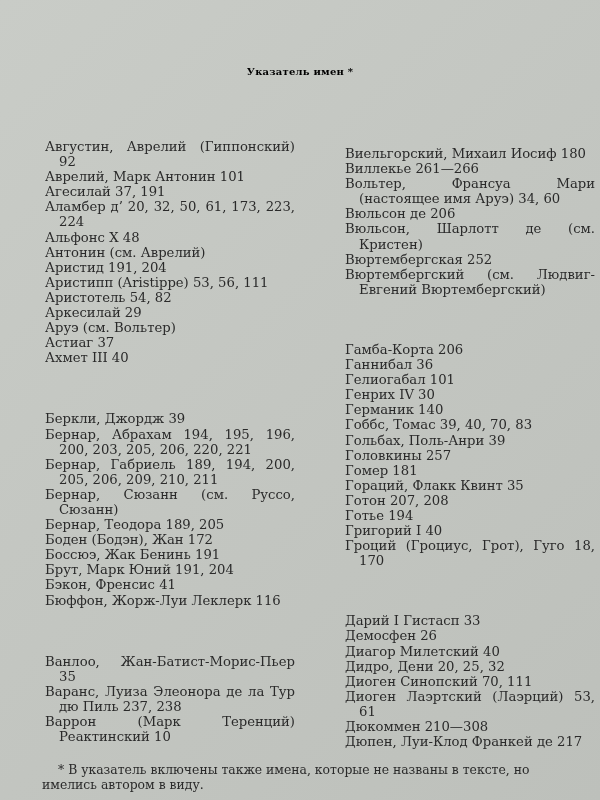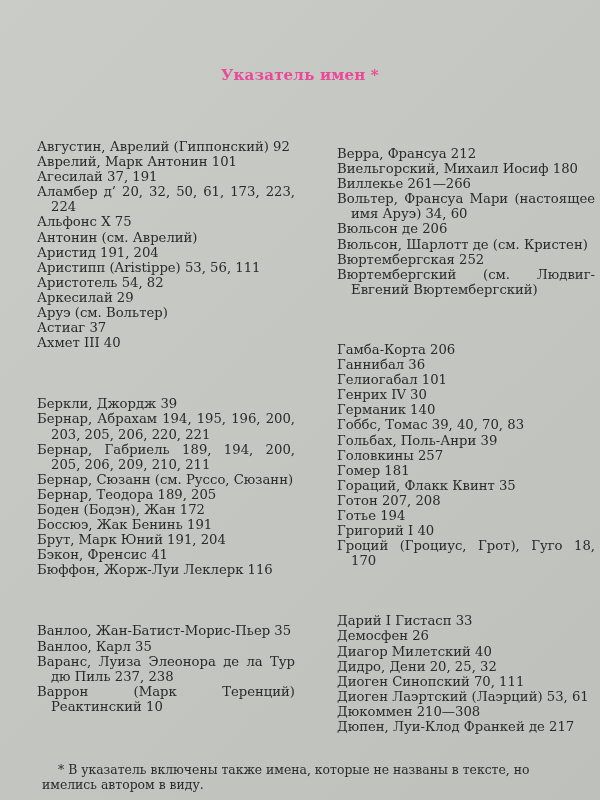--- a/index.html
+++ b/index.html
@@ -5,50 +5,50 @@
     html, body { margin: 0; padding: 0; }
     body {
       width: 600px; height: 800px; overflow: hidden;
       background: linear-gradient(135deg, #c9ccc7 0%, #c4c7c2 40%, #bdc0bb 100%);
       font-family: "DejaVu Serif", "Liberation Serif", serif;
       color: #2a2a2a;
       position: relative;
     }
     .page-title {
       position: absolute; top: 66px; left: 0; width: 600px;
-      text-align: center; font-weight: bold; font-size: 15px;
-      color: #ec4899; letter-spacing: 0.2px;
+      text-align: center; font-weight: bold; font-size: 10px;
+      color: #000000; letter-spacing: 0.2px;
     }
     .col {
       position: absolute; top: 139px;
       font-size: 13.2px; line-height: 15.1px;
     }
     .col-left { left: 33px; width: 262px; }
     .col-right { left: 333px; width: 262px; top: 146px; }
-    .group { margin: 0 0 0 4px; }
+    .group { margin: 0 0 0 12px; }
     .entry { text-indent: -14px; padding-left: 14px; text-align: justify; }
     .gap { height: 46px; }
     .gap-r { height: 45px; }
     .footnote {
       position: absolute; top: 762px; left: 42px; width: 520px;
       font-size: 12.4px; line-height: 15px; text-indent: 16px;
     }
   </style>
 </head>
 <body>
 
 <div class="page-title">Указатель имен *</div>
 
 <div class="col col-left">
   <div class="group">
     <div class="entry">Августин, Аврелий (Гиппонский) 92</div>
     <div class="entry">Аврелий, Марк Антонин 101</div>
     <div class="entry">Агесилай 37, 191</div>
     <div class="entry">Аламбер д’ 20, 32, 50, 61, 173, 223, 224</div>
-    <div class="entry">Альфонс X 75</div>
+    <div class="entry">Альфонс X 48</div>
     <div class="entry">Антонин (см. Аврелий)</div>
     <div class="entry">Аристид 191, 204</div>
     <div class="entry">Аристипп (Aristippe) 53, 56, 111</div>
     <div class="entry">Аристотель 54, 82</div>
     <div class="entry">Аркесилай 29</div>
     <div class="entry">Аруэ (см. Вольтер)</div>
     <div class="entry">Астиаг 37</div>
     <div class="entry">Ахмет III 40</div>
   </div>
   <div class="gap"></div>
@@ -60,29 +60,27 @@
     <div class="entry">Бернар, Теодора 189, 205</div>
     <div class="entry">Боден (Бодэн), Жан 172</div>
     <div class="entry">Боссюэ, Жак Бенинь 191</div>
     <div class="entry">Брут, Марк Юний 191, 204</div>
     <div class="entry">Бэкон, Френсис 41</div>
     <div class="entry">Бюффон, Жорж-Луи Леклерк 116</div>
   </div>
   <div class="gap"></div>
   <div class="group">
     <div class="entry">Ванлоо, Жан-Батист-Морис-Пьер 35</div>
-    <div class="entry">Ванлоо, Карл 35</div>
     <div class="entry">Варанс, Луиза Элеонора де ла Тур дю Пиль 237, 238</div>
     <div class="entry">Варрон (Марк Теренций) Реактинский 10</div>
   </div>
 </div>
 
 <div class="col col-right">
   <div class="group">
-    <div class="entry">Верра, Франсуа 212</div>
     <div class="entry">Виельгорский, Михаил Иосиф 180</div>
     <div class="entry">Виллекье 261—266</div>
     <div class="entry">Вольтер, Франсуа Мари (настоящее имя Аруэ) 34, 60</div>
     <div class="entry">Вюльсон де 206</div>
     <div class="entry">Вюльсон, Шарлотт де (см. Кристен)</div>
     <div class="entry">Вюртембергская 252</div>
     <div class="entry">Вюртембергский (см. Людвиг-Евгений Вюртембергский)</div>
   </div>
   <div class="gap-r"></div>
   <div class="group">

